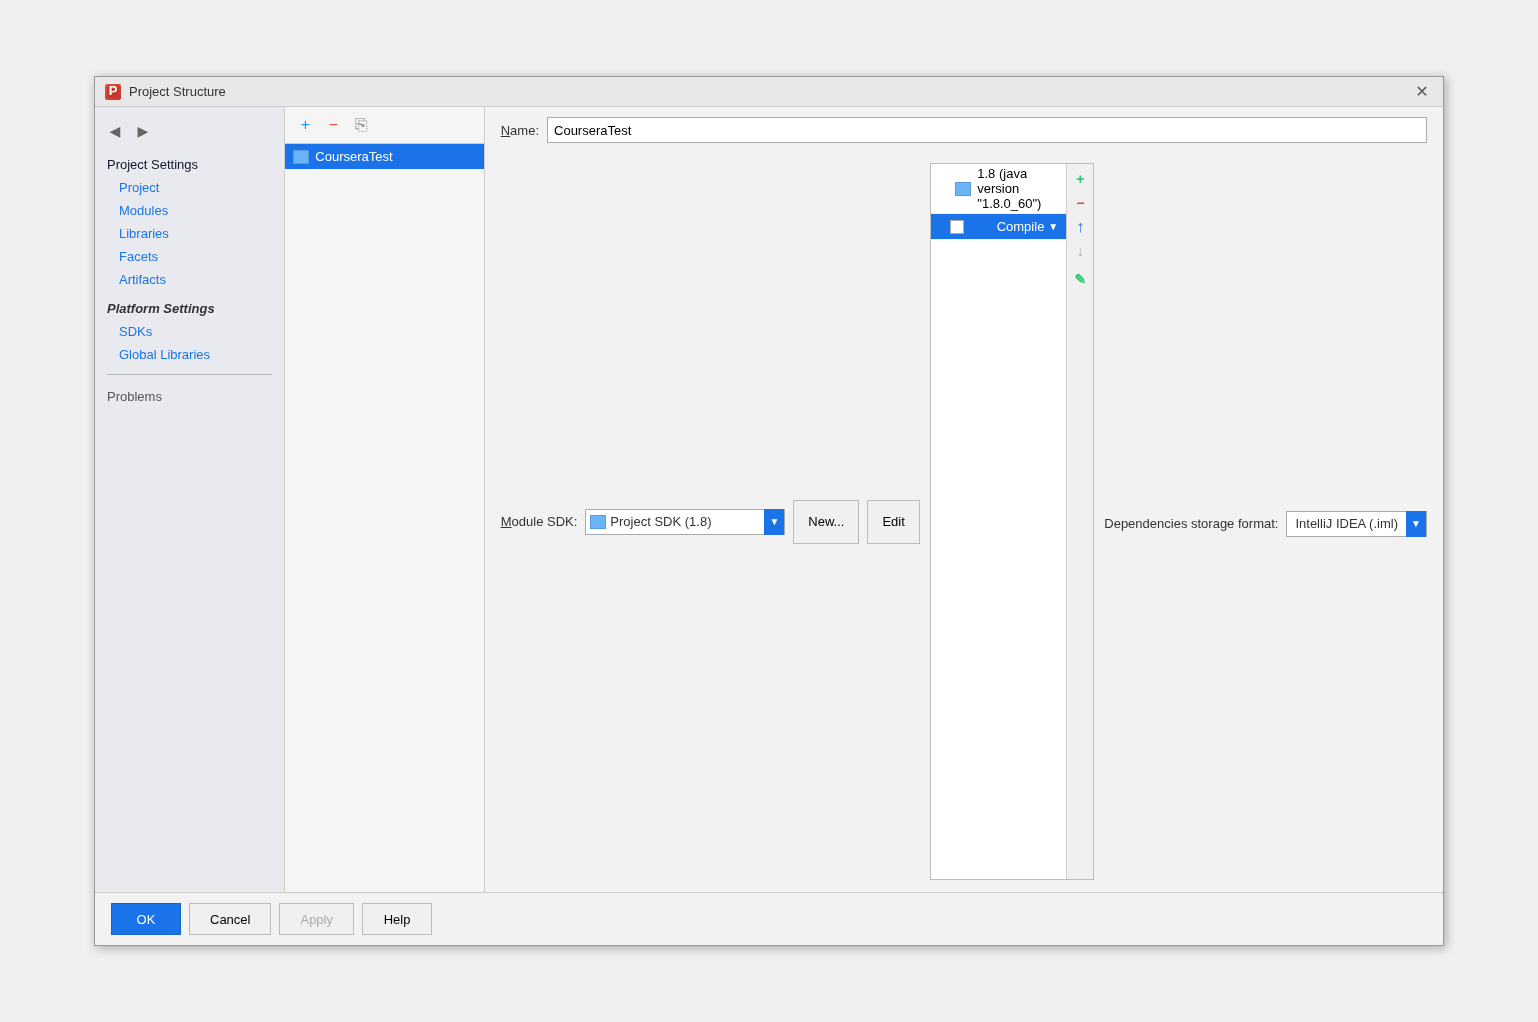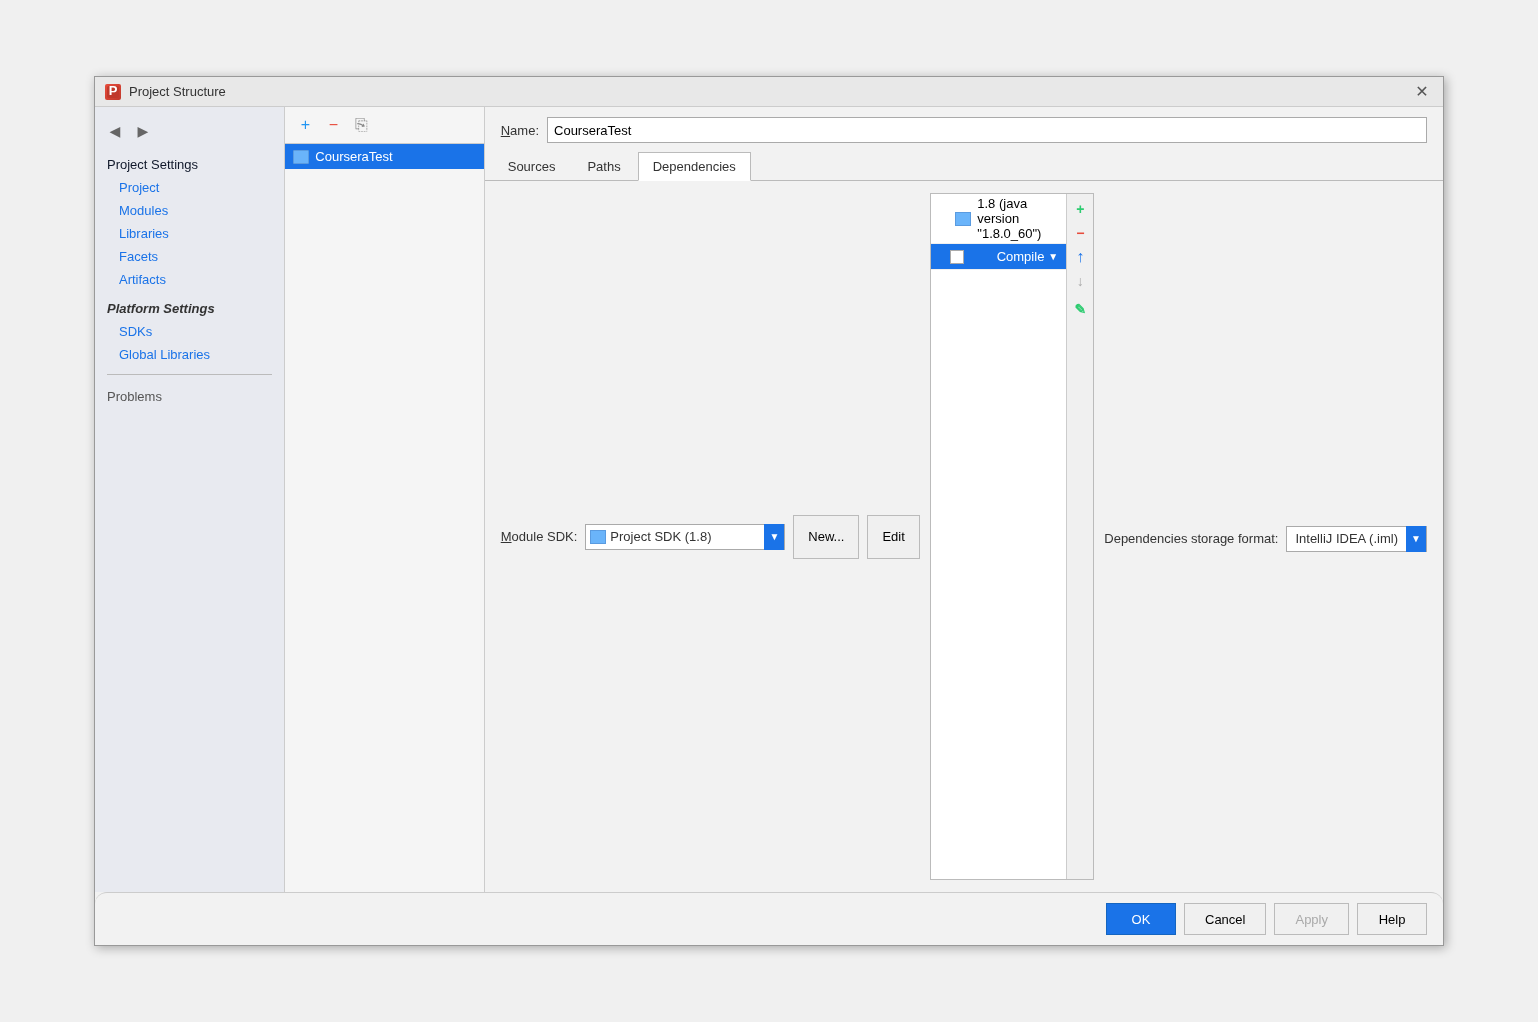--- a/index.html
+++ b/index.html
@@ -467,27 +467,26 @@
       align-items: center;
       justify-content: center;
       font-size: 10px;
       margin-right: -4px;
       cursor: pointer;
     }
     
     
     .dialog-footer {
       display: flex;
-      justify-content: flex-end;
+      justify-content: flex-start;
       align-items: center;
       padding: 10px 16px;
       border-top: 1px solid #ccc;
       background: #f2f2f2;
       gap: 8px;
-      border-radius: 12px;
     }
     
     .footer-btn {
       padding: 6px 20px;
       border: 1px solid #bbb;
       background: #f0f0f0;
       cursor: pointer;
       font-size: 13px;
       min-width: 70px;
       height: 32px;
@@ -556,25 +555,20 @@
       </div>
     </div>
 
     <div class="main-content">
 
       <div class="name-row">
         <span class="name-label"><u>N</u>ame:</span>
         <input class="name-input" type="text" value="CourseraTest" style="">
       </div>
 
-      <div class="tabs-bar">
-        <div class="tab">Sources</div>
-        <div class="tab">Paths</div>
-        <div class="tab active">Dependencies</div>
-      </div>
 
       <div class="dependencies-panel">
 
         <div class="module-sdk-row">
           <span class="sdk-label"><u>M</u>odule SDK:</span>
           <div class="sdk-dropdown">
             <div class="dep-icon-sdk"></div>
             <span class="sdk-dropdown-text">Project SDK (1.8)</span>
             <div class="sdk-dropdown-arrow">▼</div>
           </div>

